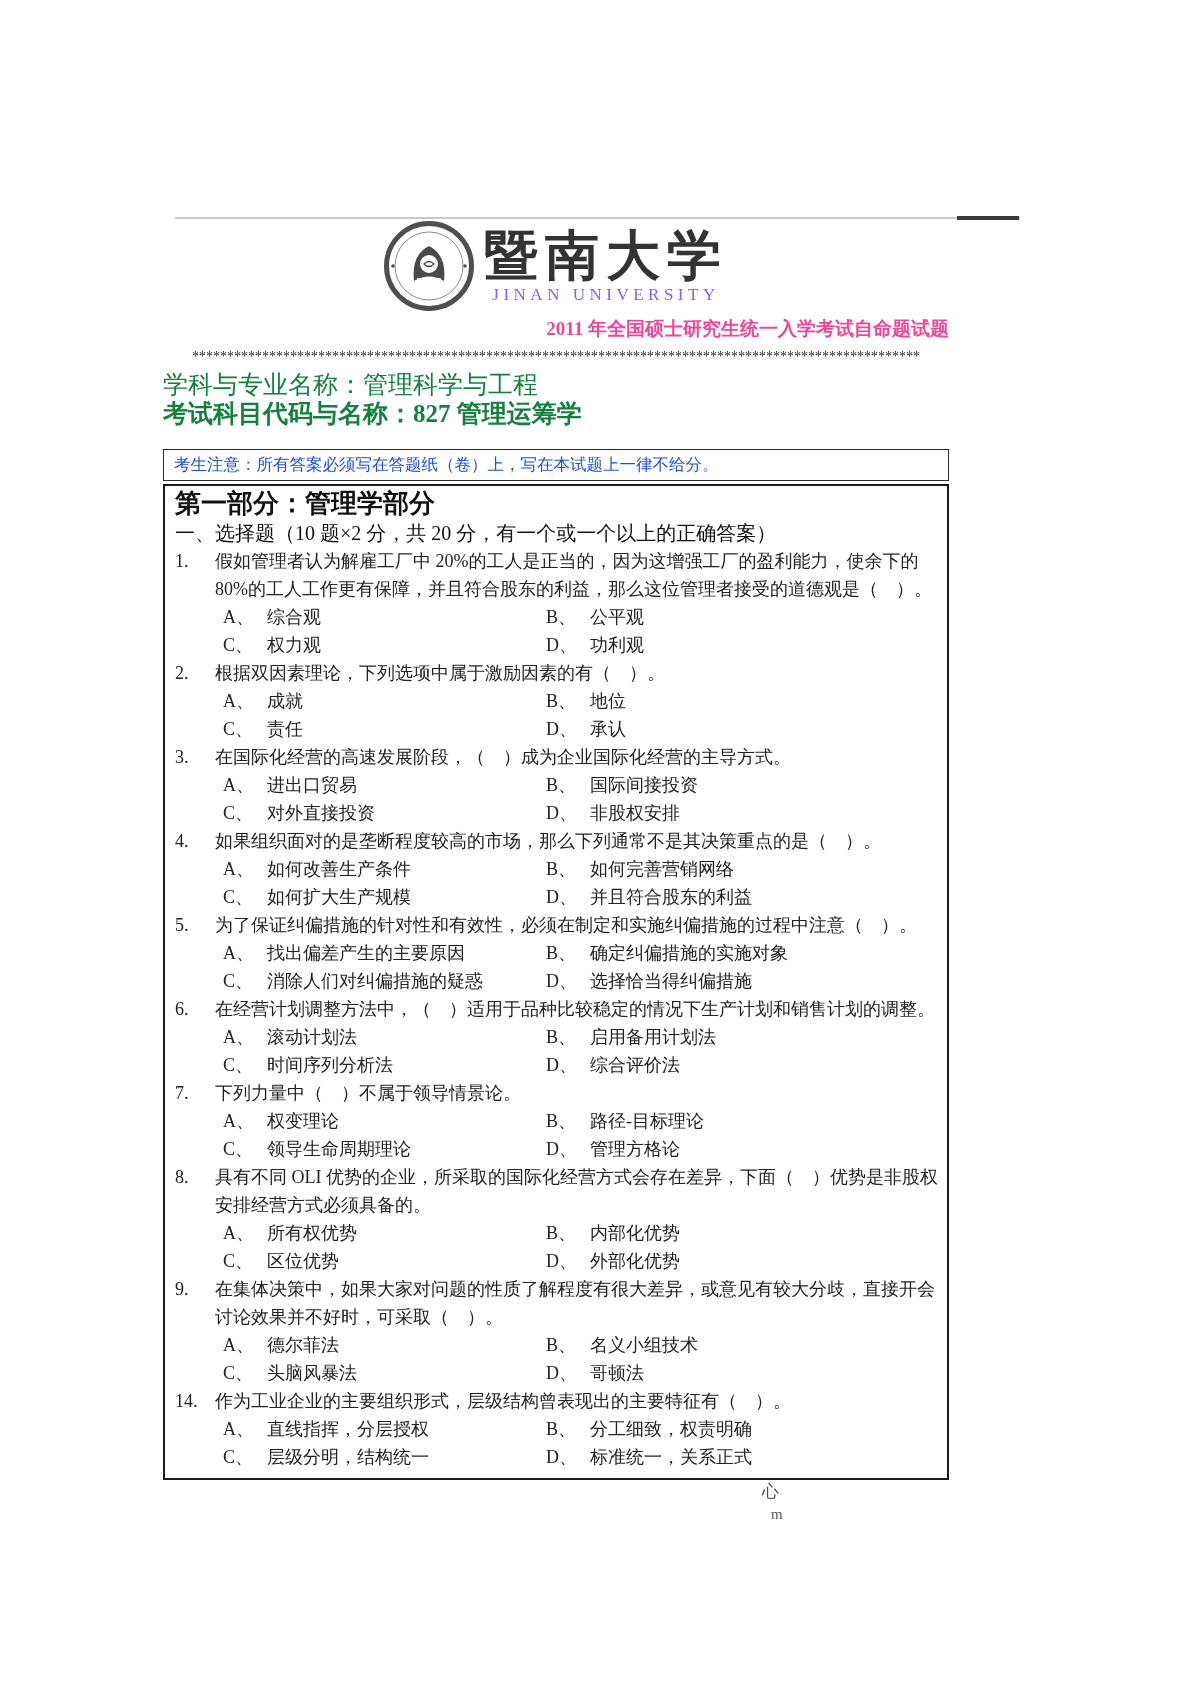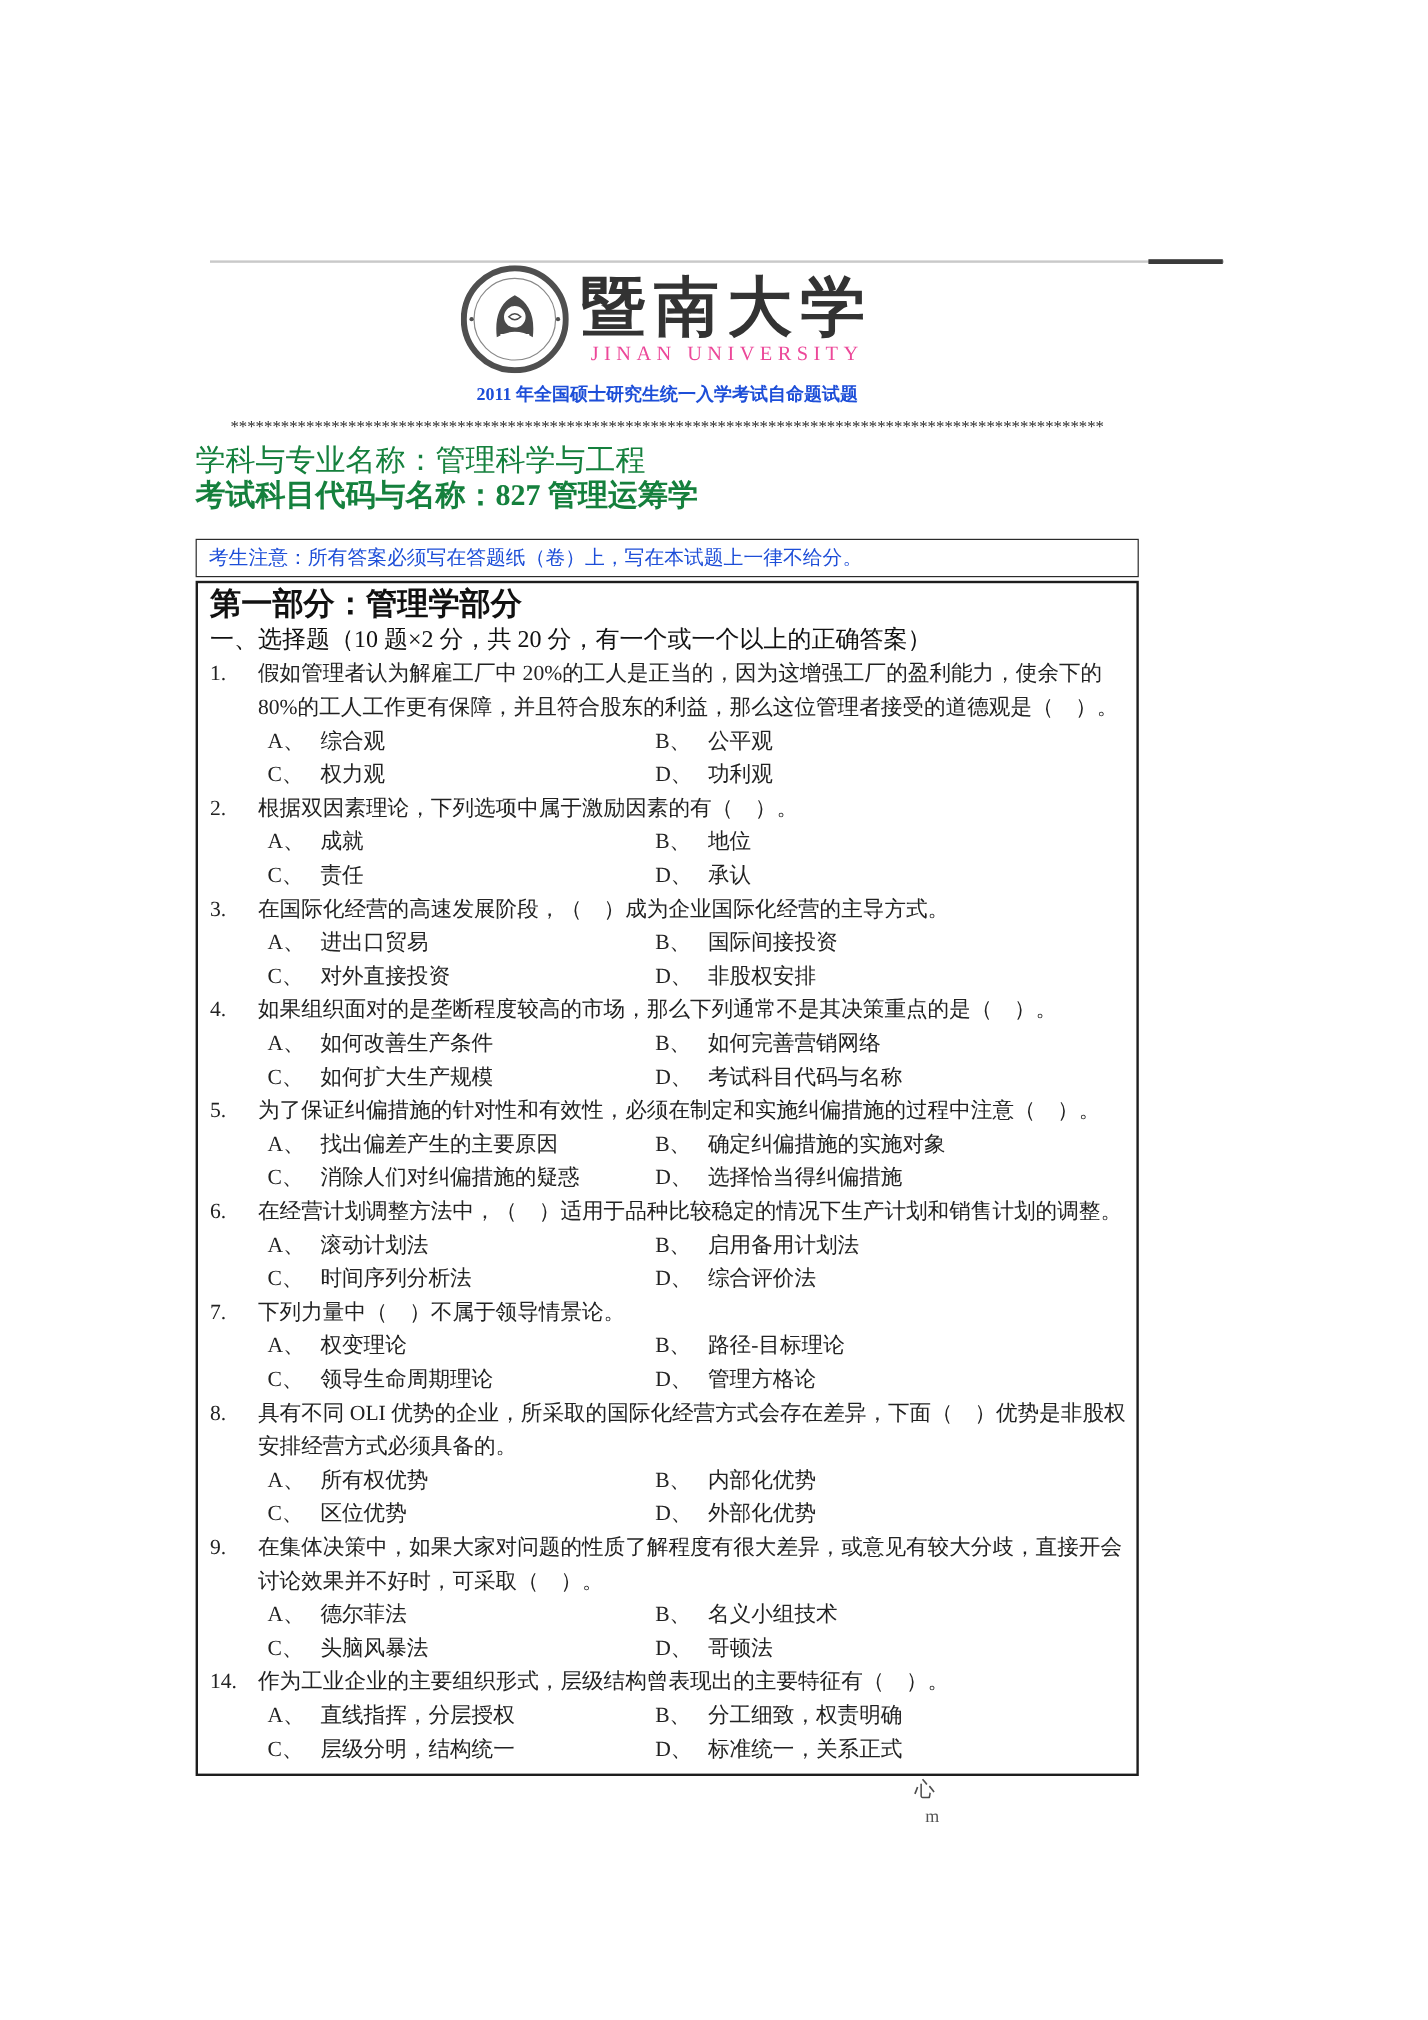--- a/index.html
+++ b/index.html
@@ -42,32 +42,32 @@
   .logo-cn {
     font-size: 54px;
     font-weight: 700;
     color: #333;
     letter-spacing: 7px;
     line-height: 58px;
     white-space: nowrap;
   }
   .logo-en {
     font-size: 17px;
-    color: #ec4899;
+    color: #8b5cf6;
     letter-spacing: 4.5px;
     line-height: 20px;
     white-space: nowrap;
   }
   
   .doc-title {
     margin-top: 4px;
-    text-align: center;
-    font-size: 15px;
+    text-align: right;
+    font-size: 19px;
     font-weight: 700;
-    color: #1d4ed8;
+    color: #ec4899;
     line-height: 30px;
     white-space: nowrap;
   }
   .stars {
     margin-top: 4px;
     text-align: center;
     font-size: 14px;
     line-height: 18px;
     white-space: nowrap;
     overflow: hidden;
@@ -227,21 +227,21 @@
   </div>
 
   <div class="question">
     <span class="q-num">4.</span>
     <div class="q-content">
       <div class="q-text">如果组织面对的是垄断程度较高的市场，那么下列通常不是其决策重点的是（　）。</div>
       <div class="q-opts">
                 <div class="opt"><span class="opt-label">A、</span><span>如何改善生产条件</span></div>
                 <div class="opt"><span class="opt-label">B、</span><span>如何完善营销网络</span></div>
                 <div class="opt"><span class="opt-label">C、</span><span>如何扩大生产规模</span></div>
-                <div class="opt"><span class="opt-label">D、</span><span>考试科目代码与名称</span></div>
+                <div class="opt"><span class="opt-label">D、</span><span>并且符合股东的利益</span></div>
               </div>
     </div>
   </div>
 
   <div class="question">
     <span class="q-num">5.</span>
     <div class="q-content">
       <div class="q-text">为了保证纠偏措施的针对性和有效性，必须在制定和实施纠偏措施的过程中注意（　）。</div>
       <div class="q-opts">
                 <div class="opt"><span class="opt-label">A、</span><span>找出偏差产生的主要原因</span></div>

